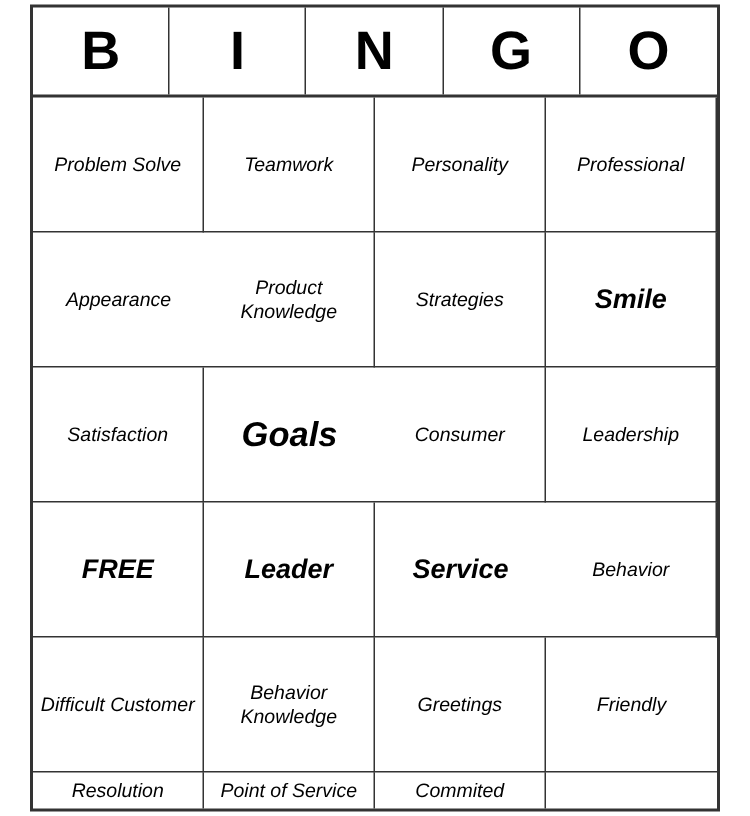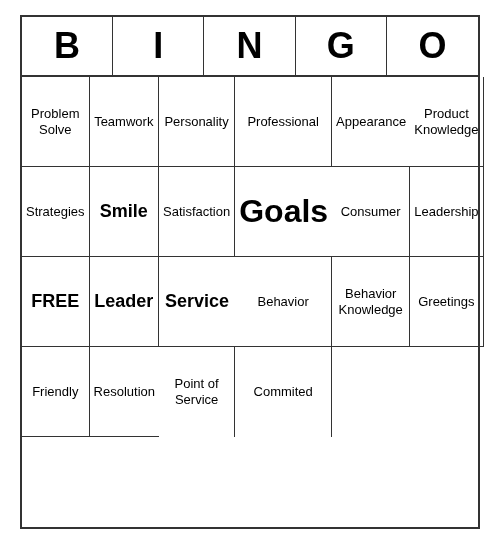--- a/index.html
+++ b/index.html
@@ -30,22 +30,23 @@
       font-size: 36px;
       font-weight: bold;
       padding: 8px 4px;
       border-right: 1px solid #333;
     }
     .bingo-header-cell:last-child {
       border-right: none;
     }
     .bingo-grid {
       display: grid;
-      grid-template-columns: repeat(6, 1fr);
+      grid-template-columns: repeat(4, 1fr);
       grid-template-rows: repeat(5, 90px);
+      font-style: italic;
     }
     .bingo-cell {
       border-right: 1px solid #333;
       border-bottom: 1px solid #333;
       display: flex;
       align-items: center;
       justify-content: center;
       text-align: center;
       padding: 4px;
       font-size: 13px;
@@ -55,21 +56,21 @@
       border-right: none;
     }
     .bingo-cell:nth-child(n+21) {
       border-bottom: none;
     }
     .bingo-cell.large {
       font-size: 18px;
       font-weight: bold;
     }
     .bingo-cell.xlarge {
-      font-size: 32px;
+      font-size: 23px;
       font-weight: bold;
     }
   </style>
 </head>
 <body>
 
 <div class="bingo-card">
   <div class="bingo-header">
   <div class="bingo-header-cell">B</div>
       <div class="bingo-header-cell">I</div>
@@ -87,20 +88,21 @@
       <div class="bingo-cell">Strategies</div>
       <div class="bingo-cell large">Smile</div>
       <div class="bingo-cell">Satisfaction</div>
       <div class="bingo-cell xlarge">Goals</div>
       <div class="bingo-cell">Consumer</div>
       <div class="bingo-cell">Leadership</div>
       <div class="bingo-cell large">FREE</div>
       <div class="bingo-cell large">Leader</div>
       <div class="bingo-cell large">Service</div>
       <div class="bingo-cell">Behavior</div>
+      <div class="bingo-cell">Difficult Customer</div>
       <div class="bingo-cell">Behavior Knowledge</div>
       <div class="bingo-cell">Greetings</div>
       <div class="bingo-cell">Friendly</div>
       <div class="bingo-cell">Resolution</div>
       <div class="bingo-cell">Point of Service</div>
       <div class="bingo-cell">Commited</div>
     </div>
 </div>
 
 </body></html>

